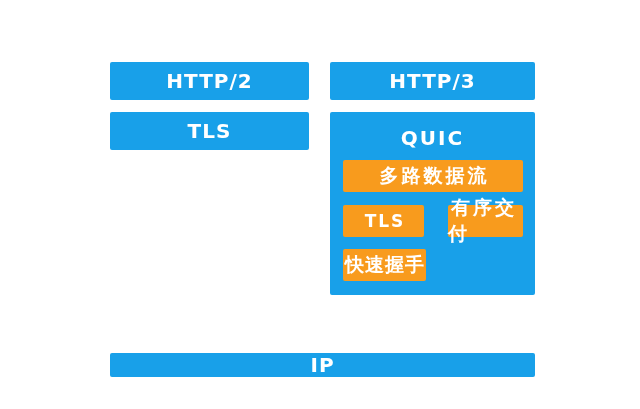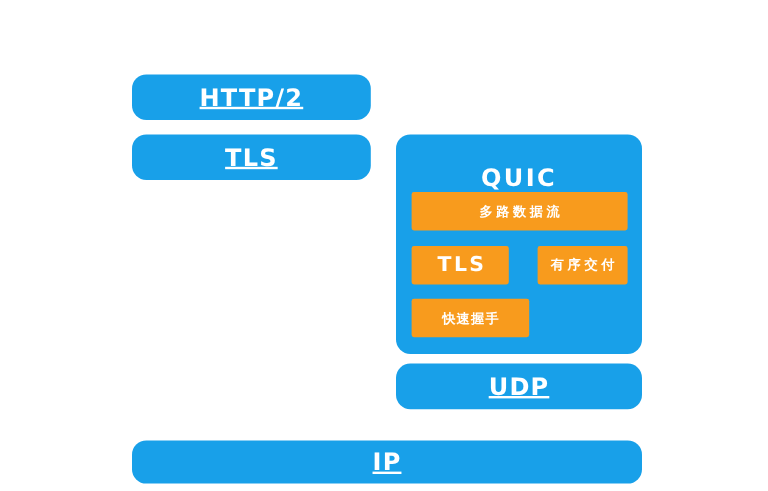--- a/index.html
+++ b/index.html
@@ -12,46 +12,45 @@
     width: 640px;
     height: 409px;
     background: var(--background, #ffffff);
     font-family: "DejaVu Sans", "Liberation Sans", sans-serif;
     overflow: hidden;
   }
   .box {
     position: absolute;
     background: var(--blue, #18A0E9);
     color: var(--text, #ffffff);
-    border-radius: 12px;
+    border-radius: 2px;
     display: flex;
     align-items: center;
     justify-content: center;
     font-weight: bold;
     font-size: 20px;
     letter-spacing: 1px;
     box-sizing: border-box;
-    text-decoration: underline;
   }
   
   .col-left  { left: 110px; width: 199px; }
   .col-right { left: 330px; width: 205px; }
   .http2 { top: 62px;  height: 38px; }
   .tls-l { top: 112px; height: 38px; }
   .tcp   { top: 162px; height: 181px; }
   
   .http3 { top: 62px;  height: 38px; }
   .quic  { top: 112px; height: 183px; display: block; }
   .udp   { top: 303px; height: 38px; }
   
-  .ip    { left: 110px; width: 425px; top: 367px; height: 36px; }
+  .ip    { left: 110px; width: 425px; top: 353px; height: 24px; }
 
   .quic-label {
     position: absolute;
-    top: 24px; left: 0; right: 0;
+    top: 14px; left: 0; right: 0;
     text-align: center;
     font-size: 20px;
     font-weight: bold;
     letter-spacing: 2px;
     color: var(--text, #ffffff);
   }
   .quic-features {
     position: absolute;
     top: 48px; left: 13px; right: 12px; bottom: 14px;
     display: flex;
@@ -64,55 +63,55 @@
     height: 32px;
   }
   .chip {
     background: var(--orange, #F89B1D);
     color: var(--text, #ffffff);
     border-radius: 2px;
     display: flex;
     align-items: center;
     justify-content: center;
     font-weight: bold;
-    font-size: 11px;
+    font-size: 19px;
     letter-spacing: 3px;
     box-sizing: border-box;
     text-indent: 3px; 
   }
   .chip-full  { width: 100%; }
   .chip-tls   { width: 81px; font-size: 17px; letter-spacing: 2px; }
   .chip-order { width: 75px; }
-  .chip-hand  { width: 98px; letter-spacing: 1px; text-indent: 1px; }
+  .chip-hand  { width: 83px; letter-spacing: 1px; text-indent: 1px; }
   .chip-rely  { width: 88px; }
 </style>
 </head>
 <body>
 
 <div id="canvas">
 
   <div class="box col-left http2">HTTP/2</div>
 
   <div class="box col-left tls-l">TLS</div>
 
 
+  <div class="box col-right http3">HTTP/3</div>
 
   <div class="box col-right quic">
     <div class="quic-label">QUIC</div>
     <div class="quic-features">
       <div class="feature-row">
         <div class="chip chip-full">多路数据流</div>
       </div>
       <div class="feature-row">
         <div class="chip chip-tls">TLS</div>
         <div class="chip chip-order">有序交付</div>
       </div>
       <div class="feature-row">
         <div class="chip chip-hand">快速握手</div>
       </div>
     </div>
   </div>
 
-  <div class="box col-right udp">UDP</div>
 
   <div class="box ip">IP</div>
 
 </div>
 
 </body></html>

